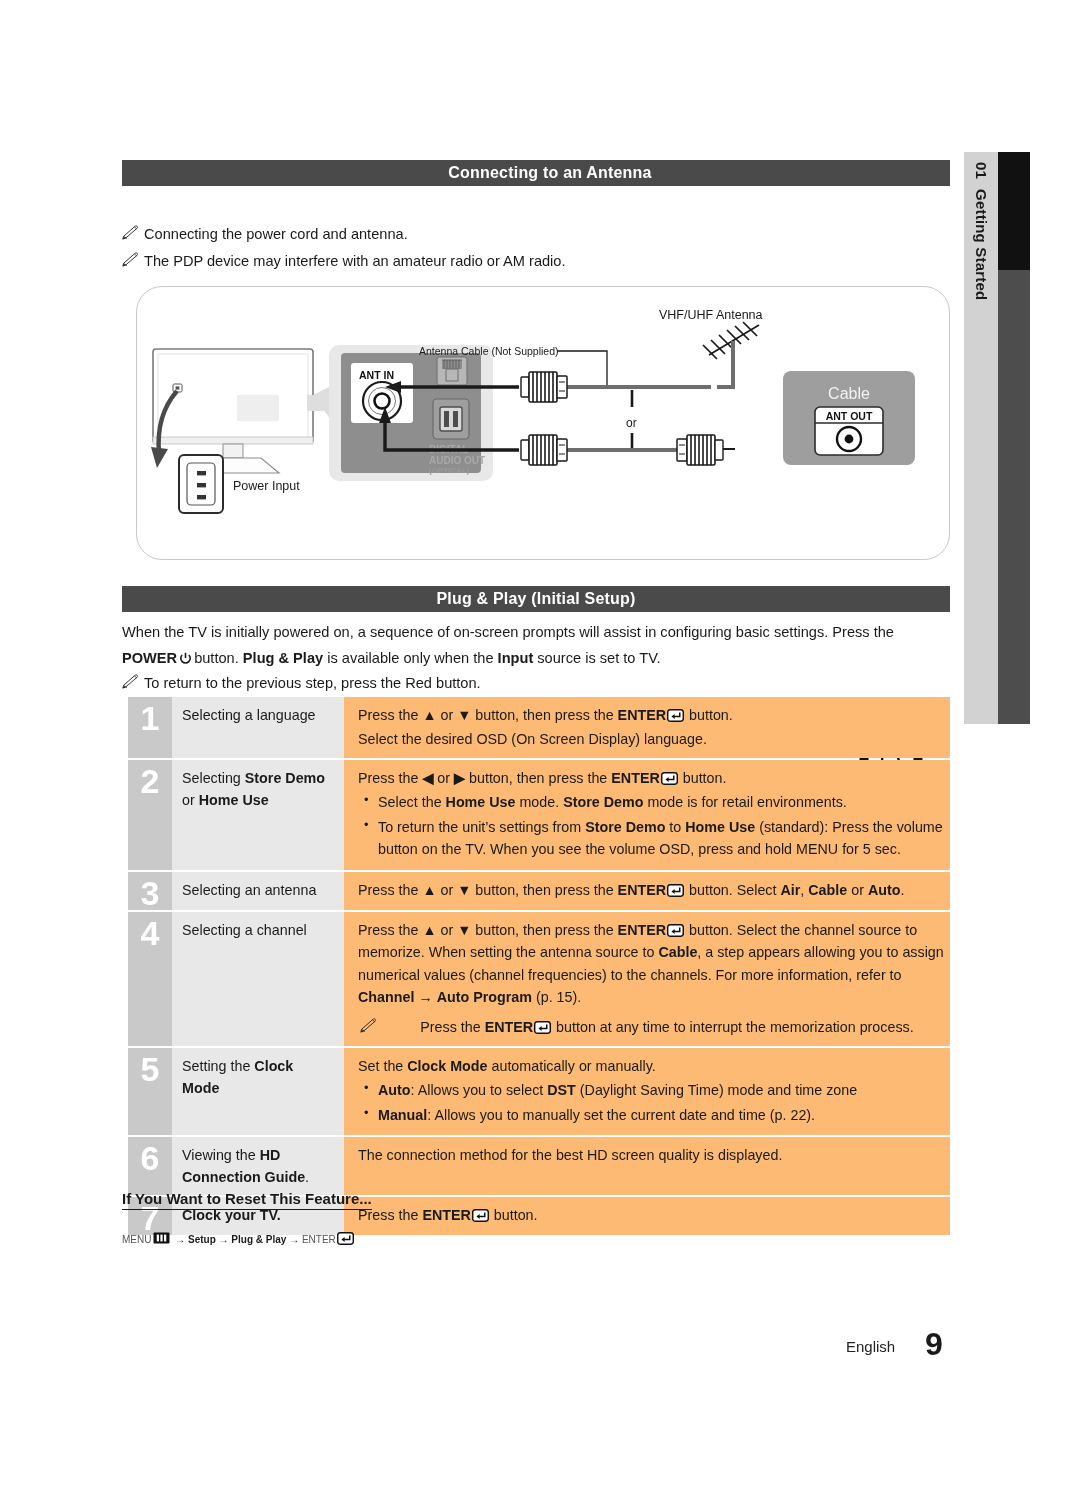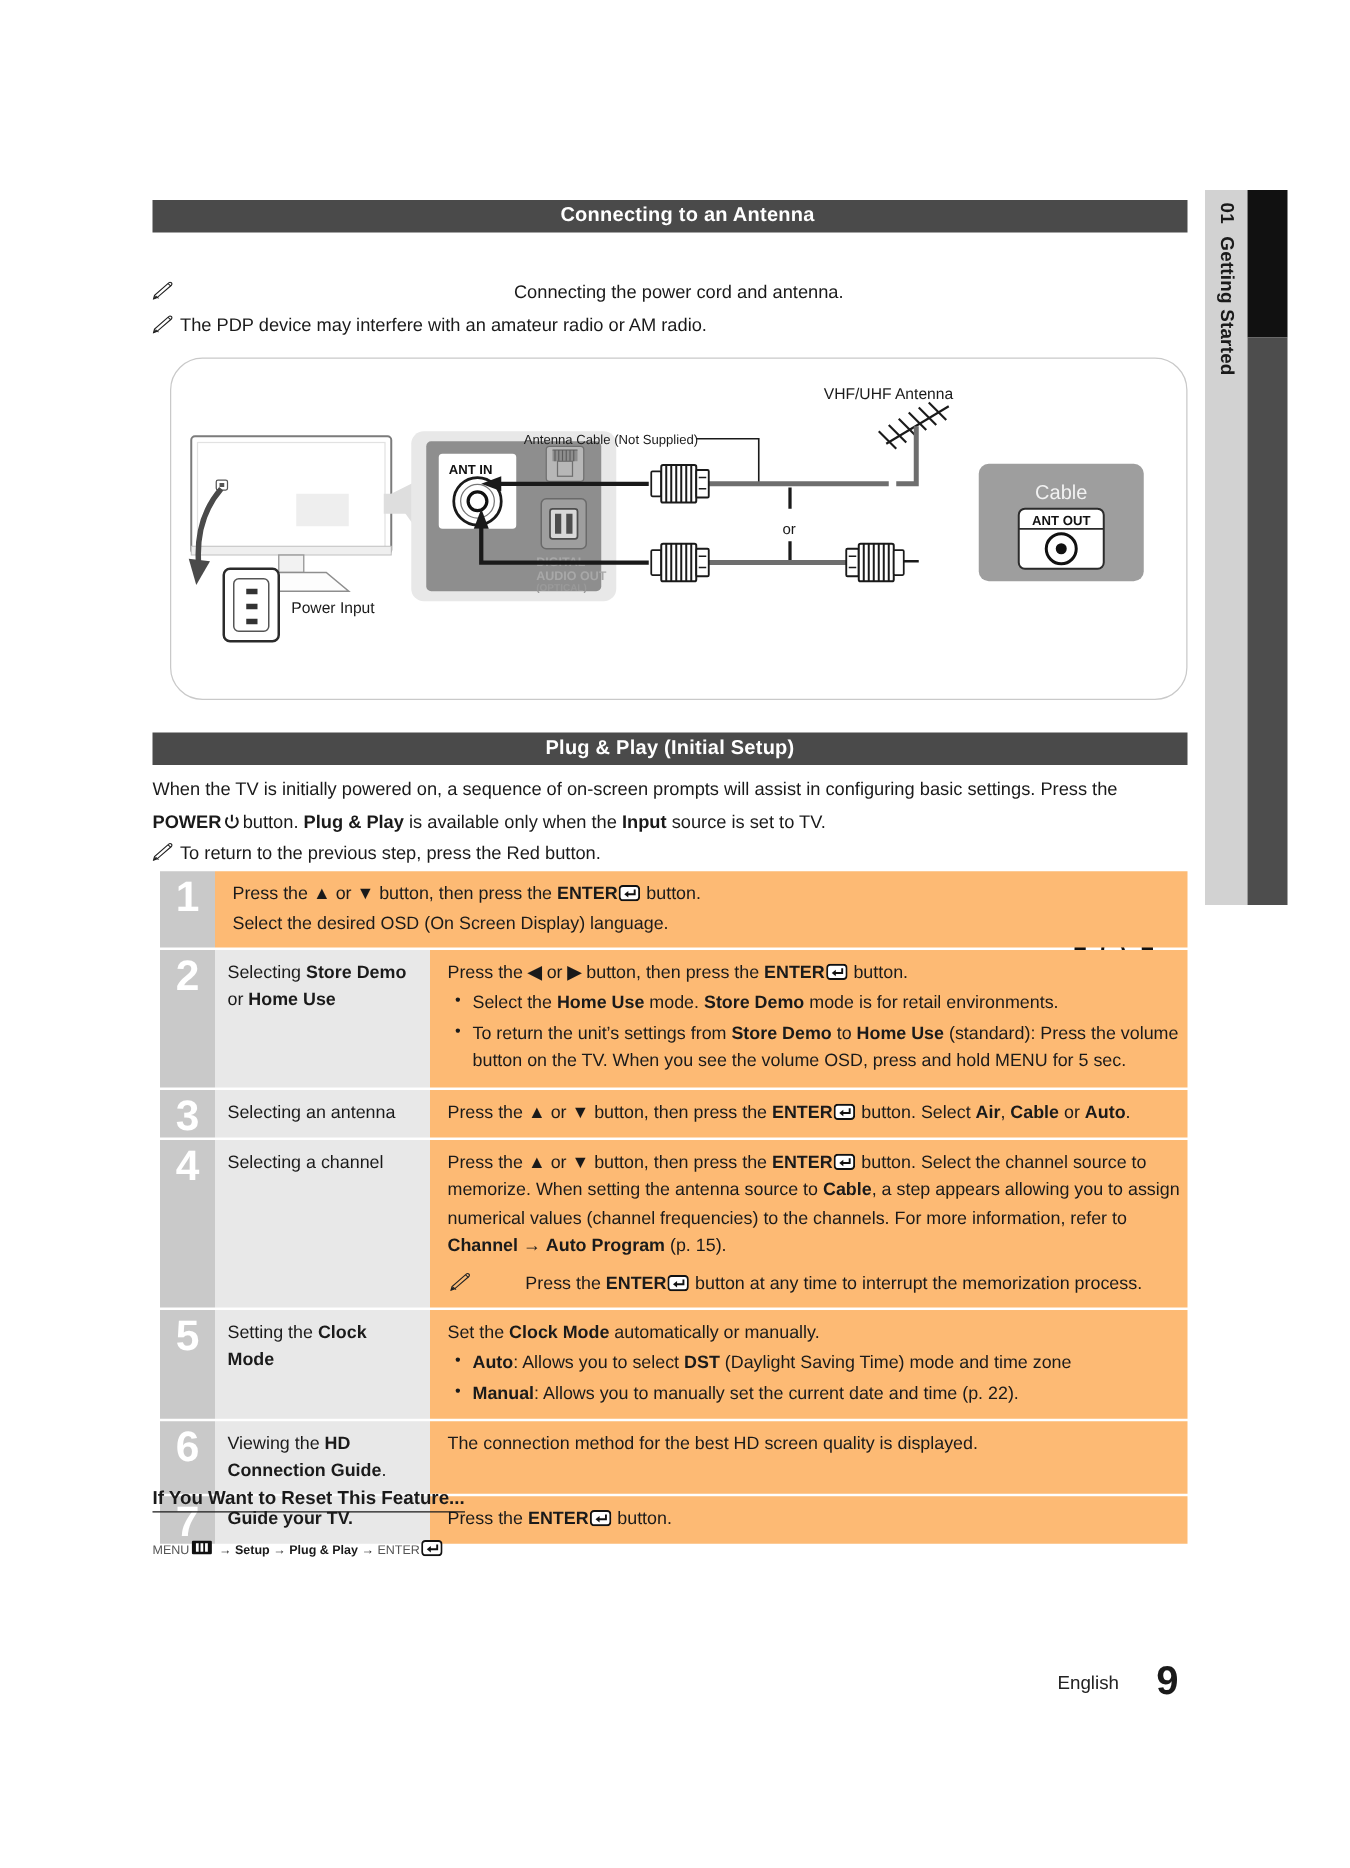--- a/index.html
+++ b/index.html
@@ -96,21 +96,21 @@
         <span class="num">01</span><span class="lbl">Getting Started</span>
       </div>
     </div>
   </div>
   <div class="siderail-dark"></div>
   <div class="siderail-mid"></div>
 
   <div class="bar" style="top:160px;padding-left:28px;">Connecting to an Antenna</div>
 
 
-  <div class="note" style="left:122px; top:223px; width:820px;text-align:center;">
+  <div class="note" style="left:122px; top:223px; width:820px;">
     <svg class="pencil" viewBox="0 0 22 18">
       <path d="M1 16.5 L4.5 15.2 L18.2 3.4 C19.2 2.5 19.2 1.4 18.4 0.7 C17.6 0 16.5 0.2 15.6 1.1 L2 13 Z" fill="none" stroke="#222" stroke-width="1.1"></path>
       <path d="M3 13.6 L5.9 15.9" stroke="#222" stroke-width="1"></path>
       <path d="M15.2 1.6 L18.0 4.0" stroke="#222" stroke-width="1"></path>
       <path d="M1.1 16.6 L4.4 15.3 L2.2 13.3 Z" fill="#222"></path>
     </svg>
     <span>Connecting the power cord and antenna.</span>
   </div>
 
   <div class="note" style="left:122px; top:250px; width:820px;">
@@ -287,20 +287,21 @@
       <path d="M42 72 C38 82 40 96 46 104 L54 130 L104 130 L106 96" fill="#fff" stroke="#111" stroke-width="2.4"></path>
       <path d="M44 86 C47 84 51 85 52 89 C53 94 49 97 45 95" fill="#fff" stroke="#111" stroke-width="2"></path>
       <path d="M54 130 L54 150 M104 130 L103 150" stroke="#111" stroke-width="2.4" fill="none"></path>
     </svg>
   </div>
 
   <div class="steps">
 
     <div class="srow">
       <div class="snum">1</div>
+      <div class="slabel">Selecting a language</div>
       <div class="sbody">
         <p>Press the <b>▲</b> or <b>▼</b> button, then press the <b>ENTER</b><svg class="ent" viewBox="0 0 20 15">
               <rect x="0.8" y="0.8" width="18.4" height="13.4" rx="3" fill="#fff" stroke="#111" stroke-width="1.8"></rect>
               <path d="M15 4 V8.6 H7.5" fill="none" stroke="#111" stroke-width="1.8"></path>
               <path d="M9 5.6 L5.2 8.6 L9 11.6 Z" fill="#111"></path>
             </svg> button.</p>
         <p>Select the desired OSD (On Screen Display) language.</p>
       </div>
     </div>
 
@@ -382,21 +383,21 @@
         <b>Connection Guide</b><span>.</span>
       </div>
       <div class="sbody">
         <p>The connection method for the best HD screen quality is displayed.</p>
       </div>
     </div>
 
     <div class="srow">
       <div class="snum">7</div>
       <div class="slabel">
-        <b>Guide your TV.</b>
+        <b>Clock your TV.</b>
       </div>
       <div class="sbody">
         <p>Press the <b>ENTER</b><svg class="ent" viewBox="0 0 20 15">
               <rect x="0.8" y="0.8" width="18.4" height="13.4" rx="3" fill="#fff" stroke="#111" stroke-width="1.8"></rect>
               <path d="M15 4 V8.6 H7.5" fill="none" stroke="#111" stroke-width="1.8"></path>
               <path d="M9 5.6 L5.2 8.6 L9 11.6 Z" fill="#111"></path>
             </svg> button.</p>
       </div>
     </div>
   </div>

